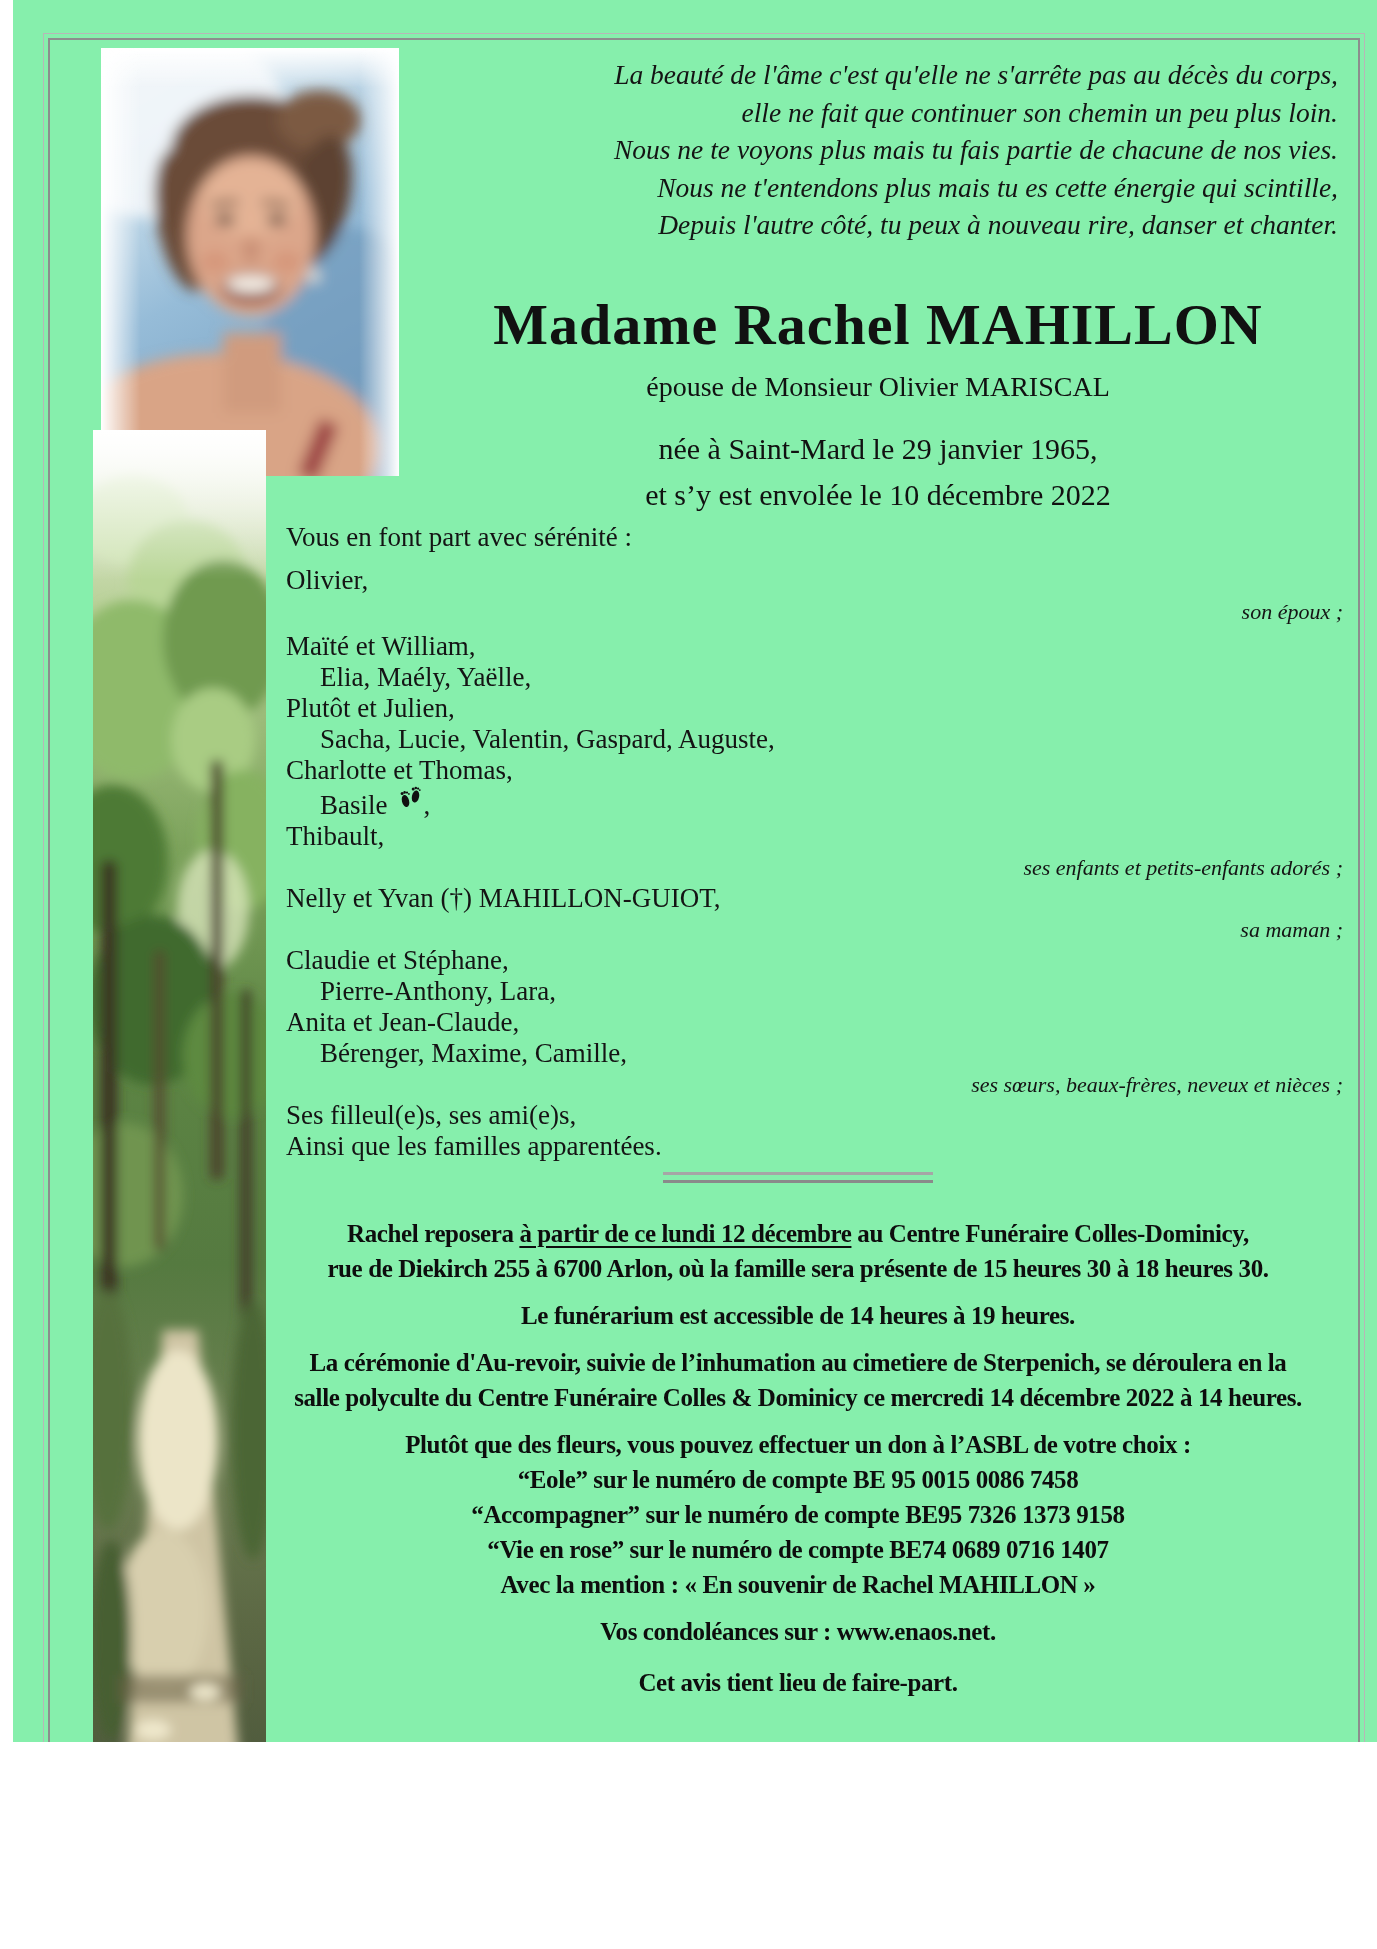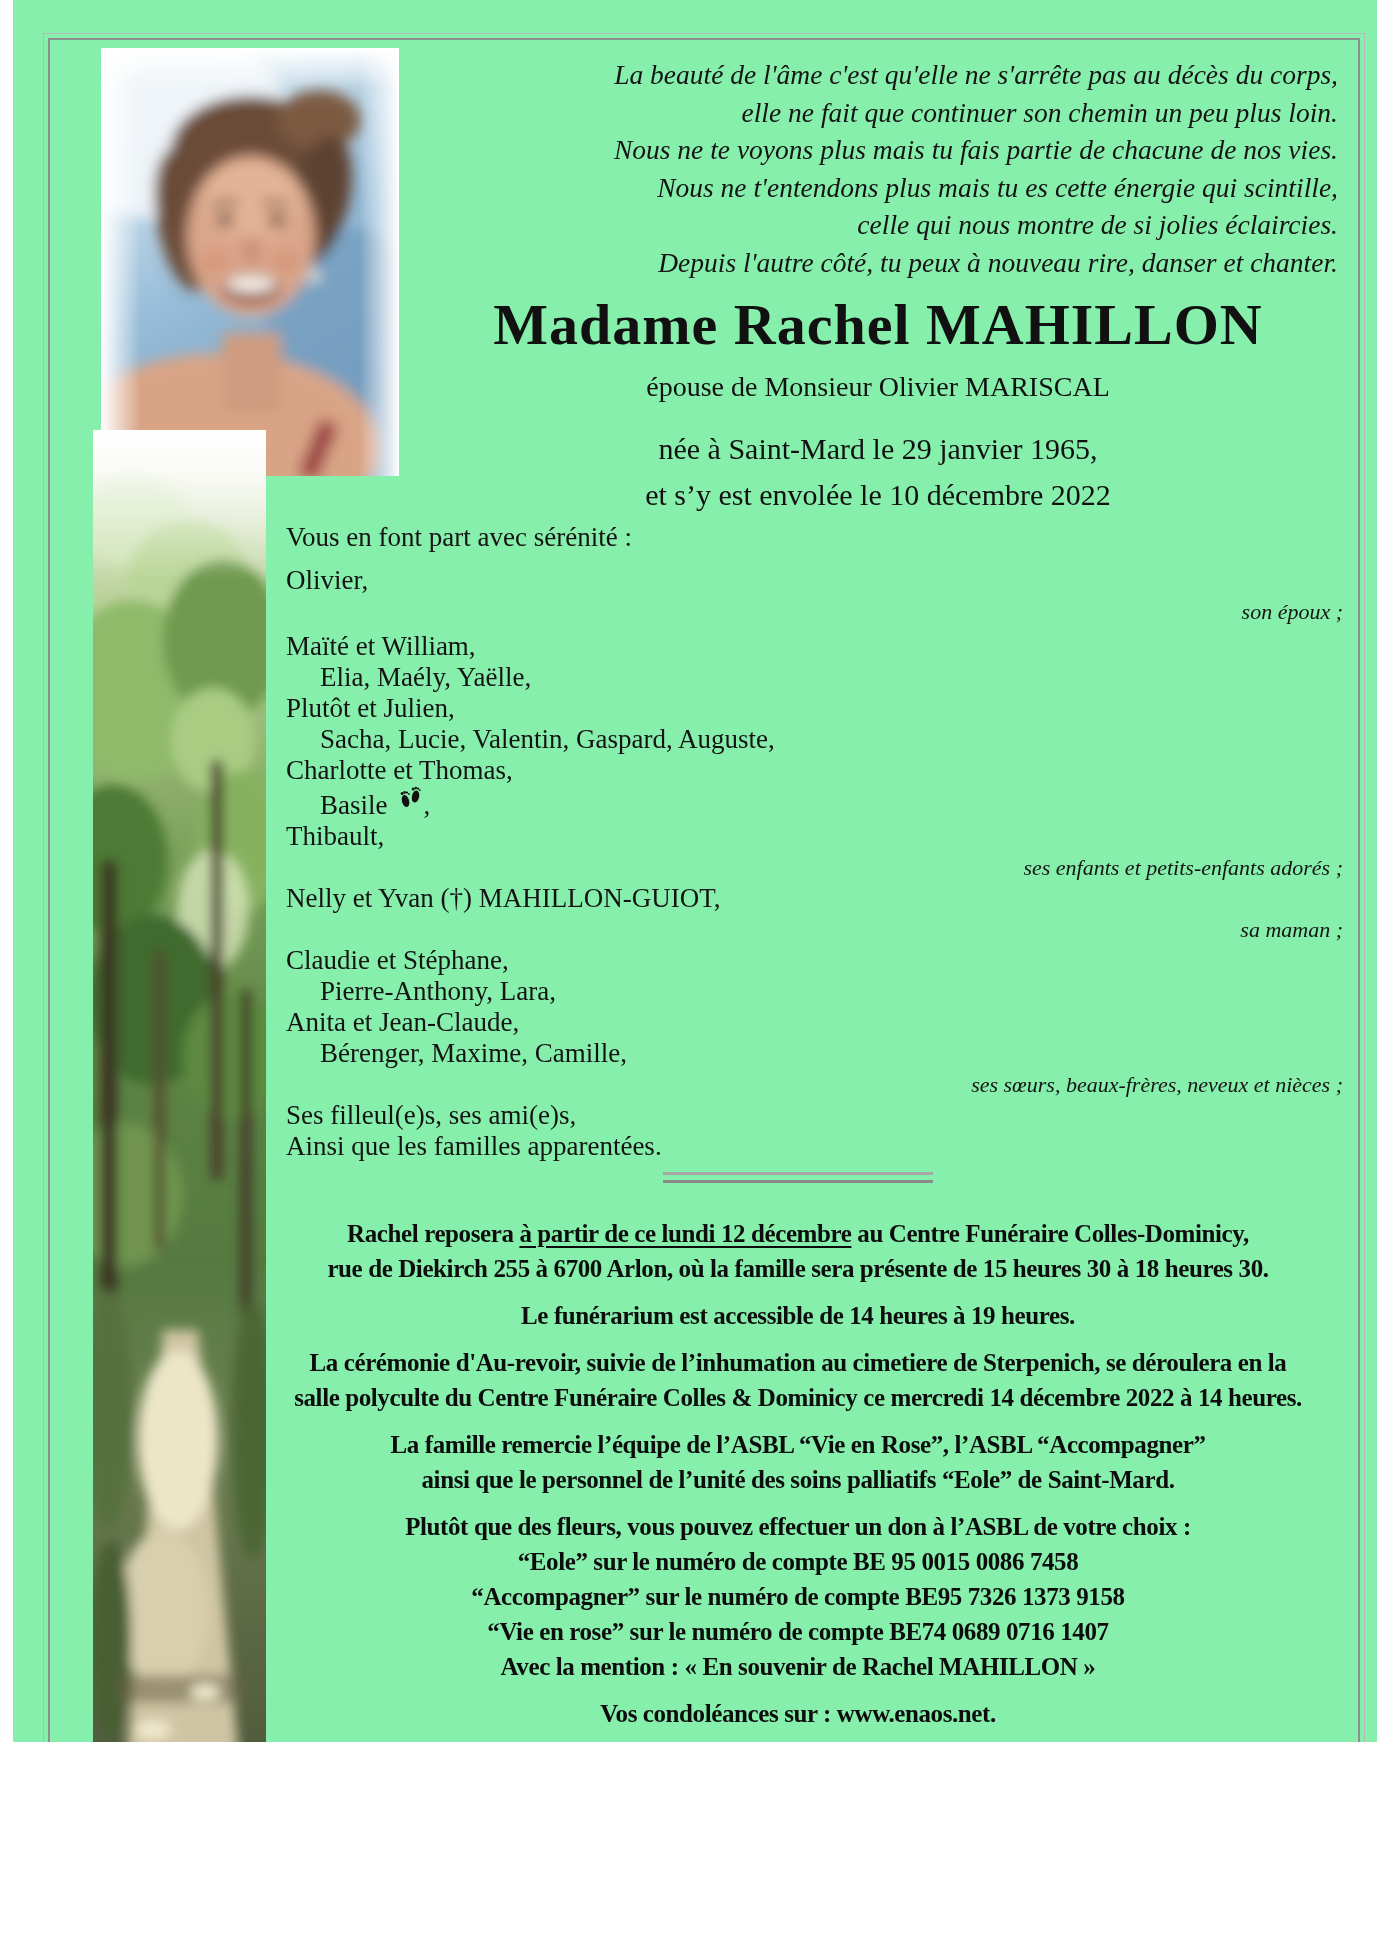--- a/index.html
+++ b/index.html
@@ -183,21 +183,20 @@
       <rect width="173" height="150" fill="url(#fadeTop)"></rect>
     </svg>
   </div>
   <div class="forest-border" style="background:#e8127e;"></div>
 
   <div class="poem">
     <div>La beauté de l'âme c'est qu'elle ne s'arrête pas au décès du corps,</div>
     <div>elle ne fait que continuer son chemin un peu plus loin.</div>
     <div>Nous ne te voyons plus mais tu fais partie de chacune de nos vies.</div>
     <div>Nous ne t'entendons plus mais tu es cette énergie qui scintille,</div>
-    <div>celle qui nous montre de si jolies éclaircies.</div>
     <div>Depuis l'autre côté, tu peux à nouveau rire, danser et chanter.</div>
   </div>
 
   <div class="titleblock">
     <div class="main-title">Madame Rachel MAHILLON</div>
     <div class="sub-title">épouse de Monsieur Olivier MARISCAL</div>
     <div class="dates">
       <div>née à Saint-Mard le 29 janvier 1965,</div>
       <div>et s’y est envolée le 10 décembre 2022</div>
     </div>
@@ -250,24 +249,20 @@
       <div class="line">rue de Diekirch 255 à 6700 Arlon, où la famille sera présente de 15 heures 30 à 18 heures 30.</div>
     </div>
     <div class="para">
       <div class="line">Le funérarium est accessible de 14 heures à 19 heures.</div>
     </div>
     <div class="para">
       <div class="line">La cérémonie d'Au-revoir, suivie de l’inhumation au cimetiere de Sterpenich, se déroulera en la</div>
       <div class="line">salle polyculte du Centre Funéraire Colles &amp; Dominicy ce mercredi 14 décembre 2022 à 14 heures.</div>
     </div>
     <div class="para">
-      <div class="line">La famille remercie l’équipe de l’ASBL “Vie en Rose”, l’ASBL “Accompagner”</div>
-      <div class="line">ainsi que le personnel de l’unité des soins palliatifs “Eole” de Saint-Mard.</div>
-    </div>
-    <div class="para">
       <div class="line">Plutôt que des fleurs, vous pouvez effectuer un don à l’ASBL de votre choix :</div>
       <div class="line">“Eole” sur le numéro de compte BE 95 0015 0086 7458</div>
       <div class="line">“Accompagner” sur le numéro de compte BE95 7326 1373 9158</div>
       <div class="line">“Vie en rose” sur le numéro de compte BE74 0689 0716 1407</div>
       <div class="line">Avec la mention : « En souvenir de Rachel MAHILLON »</div>
     </div>
     <div class="para">
       <div class="line">Vos condoléances sur : www.enaos.net.</div>
     </div>
     <div class="para last">

